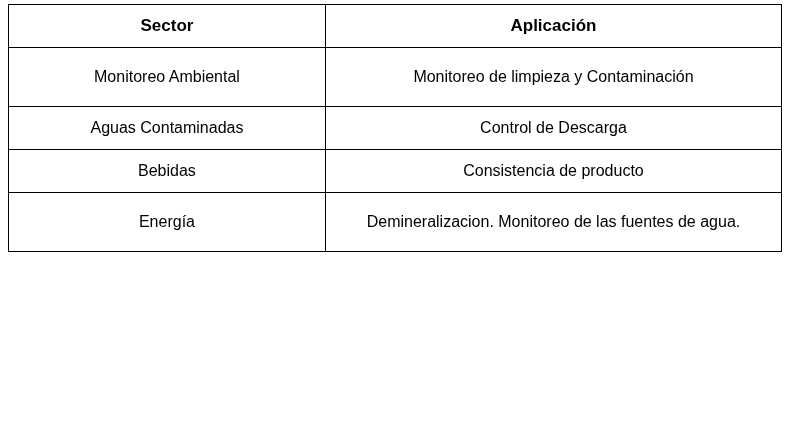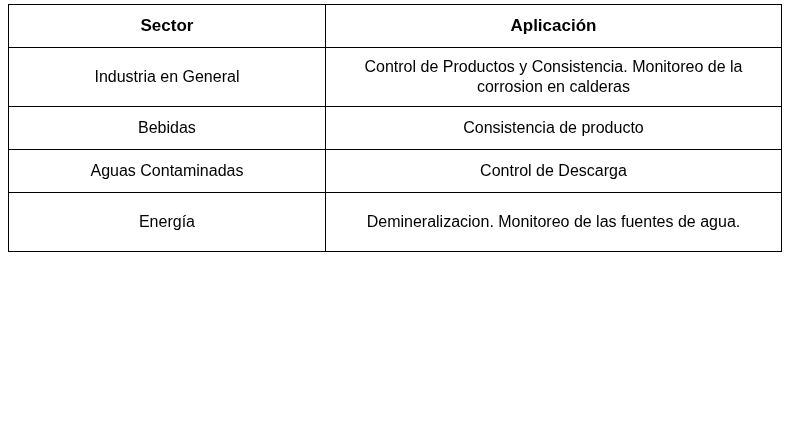--- a/index.html
+++ b/index.html
@@ -57,30 +57,30 @@
       <col class="col-aplicacion">
     </colgroup>
     <thead>
       <tr>
         <th>Sector</th>
         <th>Aplicación</th>
       </tr>
     </thead>
     <tbody>
       <tr class="row-tall">
-        <td>Industria en General</td>
-        <td>Control de Productos y Consistencia.  Monitoreo de la corrosion en calderas</td>
+        <td>Monitoreo Ambiental</td>
+        <td>Monitoreo de limpieza y Contaminación</td>
+      </tr>
+      <tr class="row-short">
+        <td>Aguas Contaminadas</td>
+        <td>Control de Descarga</td>
       </tr>
       <tr class="row-short">
         <td>Bebidas</td>
         <td>Consistencia de producto</td>
-      </tr>
-      <tr class="row-short">
-        <td>Aguas Contaminadas</td>
-        <td>Control de Descarga</td>
       </tr>
       <tr class="row-tall">
         <td>Energía</td>
         <td>Demineralizacion. Monitoreo de las fuentes de agua.</td>
       </tr>
     </tbody>
   </table>
 </div>
 
 </body></html>

